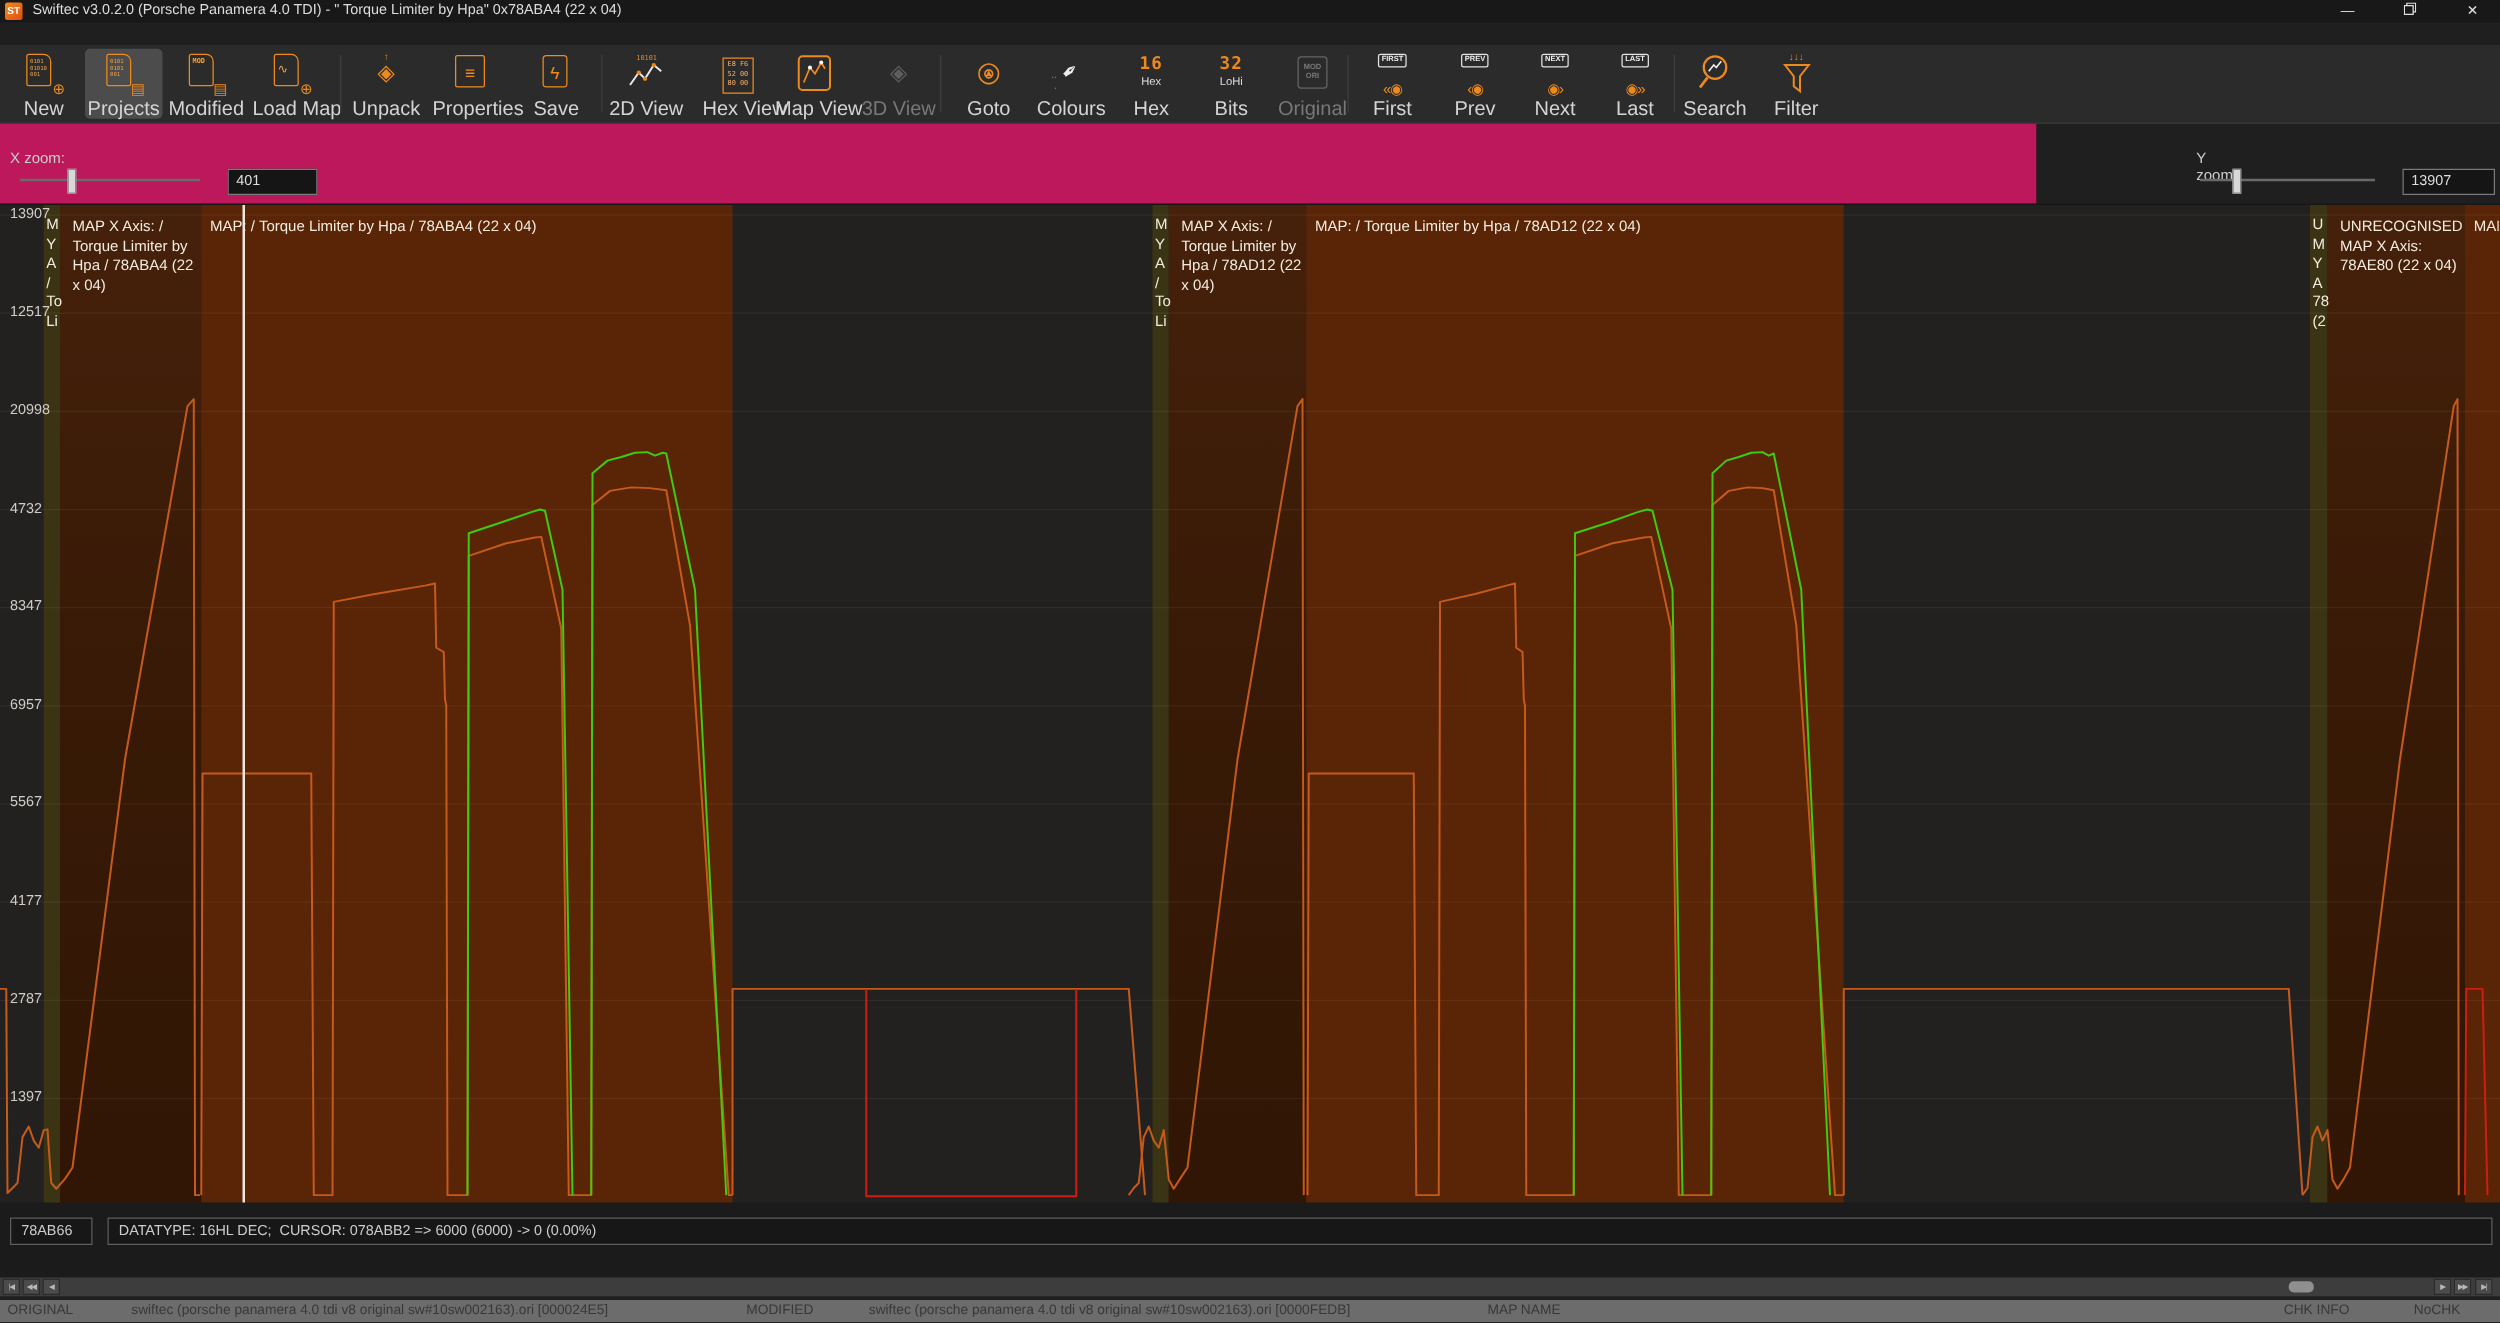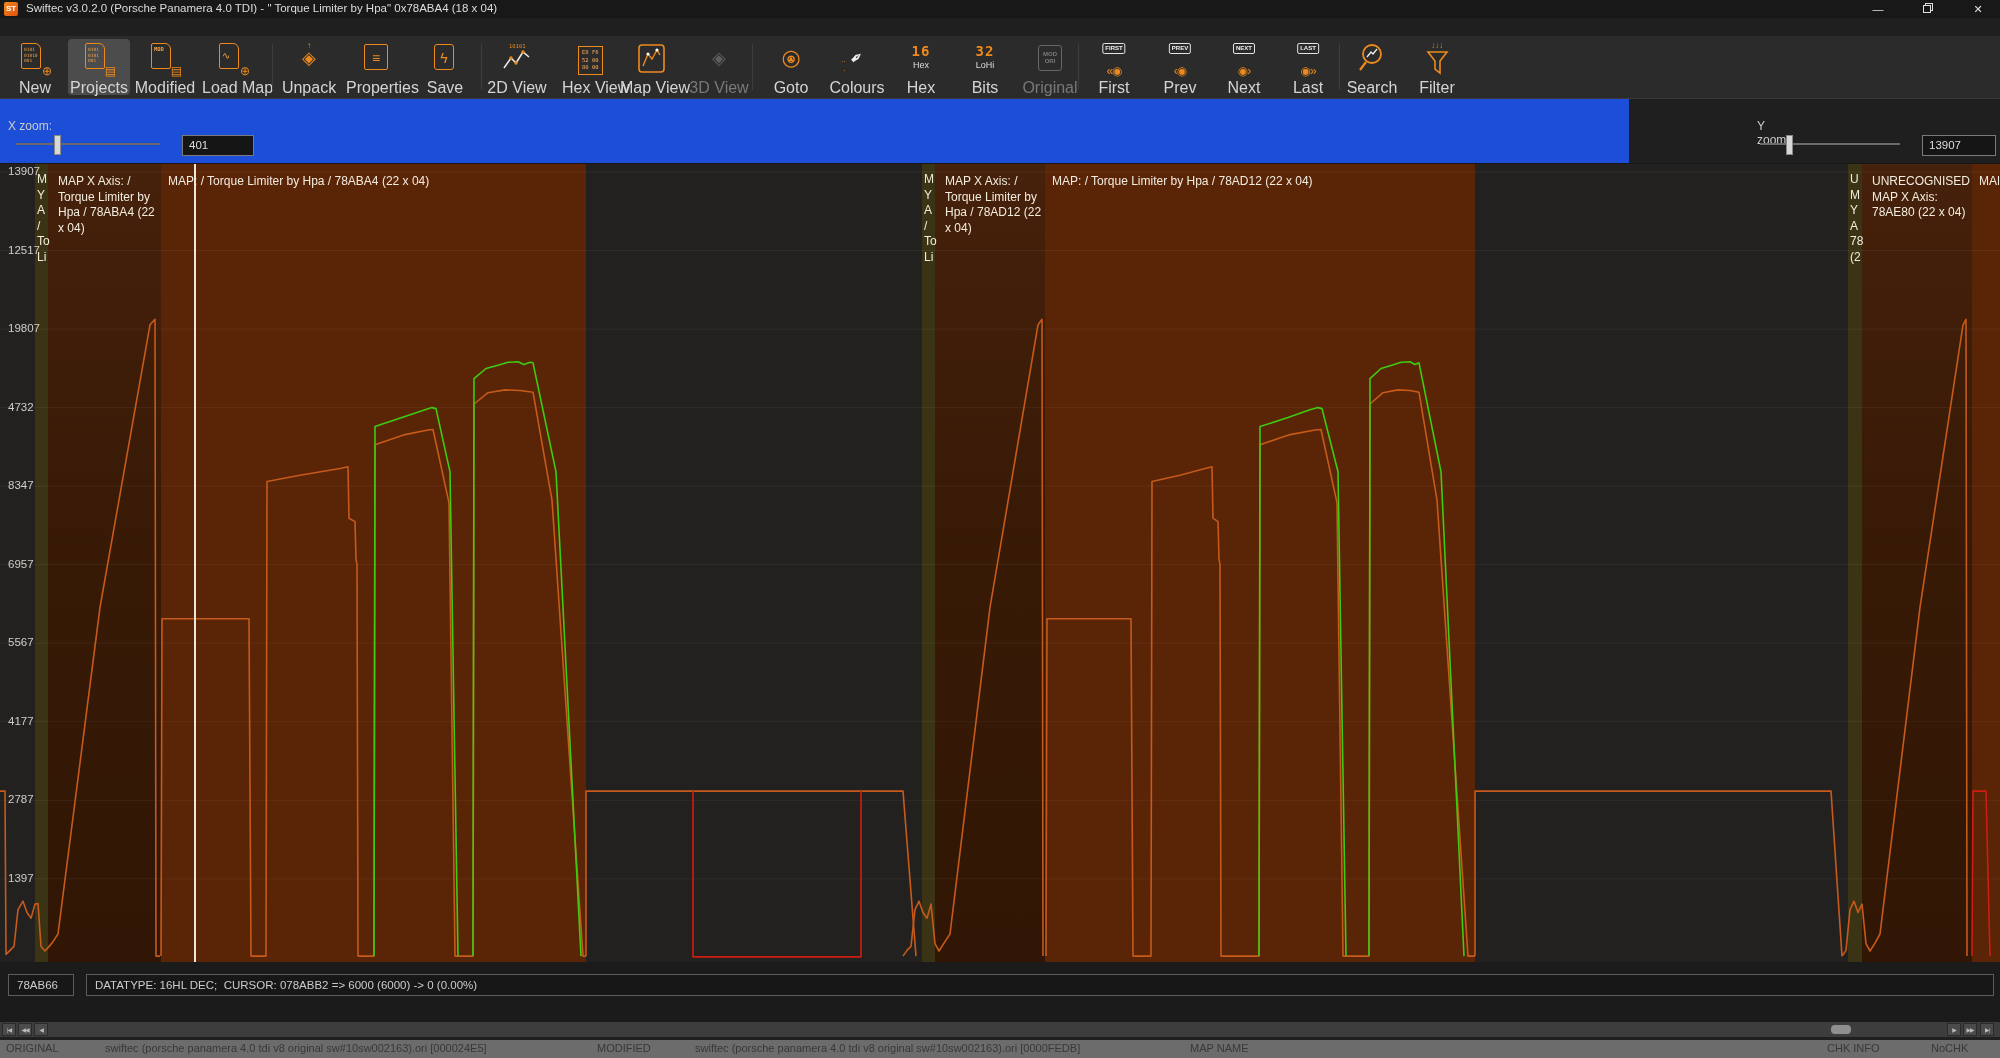--- a/index.html
+++ b/index.html
@@ -37,21 +37,21 @@
   .ic-num{position:absolute;left:0;top:2px;width:36px;text-align:center;
           font:bold 14px/16px "DejaVu Sans Mono",monospace;color:#ee8a1c;letter-spacing:1px;}
   .ic-sub{position:absolute;left:0;top:19px;width:36px;text-align:center;font-size:9px;color:#dddddd;}
   .ic-ori{position:absolute;left:6px;top:4px;border:1.5px solid #666;border-radius:3px;color:#7a7a7a;
           font:bold 6px/7px "Liberation Sans",sans-serif;padding:5px 4px;text-align:center;}
   .ic-tag{position:absolute;top:2px;left:50%;transform:translateX(-50%);border:1px solid #e4e4e4;border-radius:2px;
           font:bold 6px/7px "Liberation Sans",sans-serif;color:#eeeeee;padding:1px 2px;white-space:nowrap;}
   .ic-nav{position:absolute;bottom:2px;left:0;width:36px;text-align:center;font-size:12px;line-height:12px;
           color:#ee8a1c;letter-spacing:-1px;}
   
-  #zoomrow{position:absolute;left:0;top:99px;width:1629px;height:64px;background:#1d4ed8;}
+  #zoomrow{position:absolute;left:0;top:99px;width:1629px;height:64px;background:#be185d;}
   .zoom-label{position:absolute;top:20px;font-size:12px;color:#cccccc;}
   .slider-track{position:absolute;top:44px;height:2px;background:#6a6a6a;}
   .slider-handle{position:absolute;top:-8px;width:5px;height:18px;background:#d8d8d8;border:1px solid #888;}
   .zoom-box{position:absolute;top:36px;height:19px;background:#151515;border:1px solid #7a7a7a;
             font-size:11.5px;line-height:19px;color:#dddddd;padding-left:6px;}
   
   #chart{position:absolute;left:0;top:163px;width:2000px;height:799px;background:#232120;overflow:hidden;
          border-top:1px solid #161616;border-bottom:1px solid #141414;}
   .panel{position:absolute;top:0;height:799px;}
   .panel.olive{background:#3b3414;}
@@ -76,21 +76,21 @@
   #bottomstrip{position:absolute;left:0;top:1040px;width:2000px;height:18px;background:#6c6c6c;}
   .bs-item{position:absolute;top:2px;font-size:11px;color:#383838;white-space:nowrap;}
 </style>
 </head>
 <body>
 
 <div id="app">
 
   <div id="titlebar">
     <span id="applogo">ST</span>
-    <span id="title-text">Swiftec v3.0.2.0 (Porsche Panamera 4.0 TDI) - " Torque Limiter by Hpa" 0x78ABA4 (18 x 04)</span>
+    <span id="title-text">Swiftec v3.0.2.0 (Porsche Panamera 4.0 TDI) - " Torque Limiter by Hpa" 0x78ABA4 (22 x 04)</span>
     <span class="wbtn" id="btn-min">—</span>
     <span class="wbtn" id="btn-restore">
       <svg width="10" height="10" viewBox="0 0 10 10">
         <rect x="2.5" y="0.5" width="7" height="7" fill="none" stroke="#e0e0e0"></rect>
         <rect x="0.5" y="2.5" width="7" height="7" fill="#181818" stroke="#e0e0e0"></rect>
       </svg>
     </span>
     <span class="wbtn" id="btn-close">✕</span>
   </div>
 
@@ -306,21 +306,21 @@
         <polyline points="1046,792.1 1047,454.7 1131,454.7 1133,792.1 1151,792.1 1152,317.5 1180,311.2 1205,304.5 1212,302.8 1213,354.2 1218,357.6 1219,395.4 1220,400.5 1221,792.1 1259,792.1 1260,280.7 1290,270.6 1315,266.0 1321,265.5 1337,338.9 1343,792.1 1369,792.1 1370,240.0 1383,228.7 1398,225.9 1410,226.5 1419,228.2 1437,336.1 1468,792.1 1475,792.1" fill="none" stroke="#c65a1b" stroke-width="1.6" stroke-linejoin="round"></polyline>
         <polyline points="1259,792.1 1260,262.6 1288,253.6 1310,245.7 1318,243.6 1322,244.6 1338,307.8 1346,792.1" fill="none" stroke="#3ecb10" stroke-width="1.6" stroke-linejoin="round"></polyline>
         <polyline points="1369,792.1 1370,214.6 1381,204.5 1391,201.6 1401,198.2 1410,197.7 1415,200.5 1419,198.8 1441,307.8 1464,792.1" fill="none" stroke="#3ecb10" stroke-width="1.6" stroke-linejoin="round"></polyline>
         <polyline points="1475,792.1 1475,627.1 1831,627.1 1842,792.1" fill="none" stroke="#c65a1b" stroke-width="1.6" stroke-linejoin="round"></polyline>
         <polyline points="1842,792.1 1846,786.4 1850,745.7 1854,737.2 1858,748.5 1862,740.1 1866,779.6 1870,787.0 1875,779.1 1880,770.0 1920,443.4 1963,160.9 1966,155.3 1967,792.1" fill="none" stroke="#c65a1b" stroke-width="1.6" stroke-linejoin="round"></polyline>
         <polyline points="1972,792.1 1973,627.1 1986,627.1 1990,792.1" fill="none" stroke="#d01d12" stroke-width="1.6" stroke-linejoin="round"></polyline>
       </svg>
       <div id="cursor-line" style="left: 194px;"></div>
       <div class="ytick" style="top: 1px;">13907</div>
       <div class="ytick" style="top: 79.535px;">12517</div>
-      <div class="ytick" style="top: 158.07px;">19807</div>
+      <div class="ytick" style="top: 158.07px;">20998</div>
       <div class="ytick" style="top: 236.605px;">4732</div>
       <div class="ytick" style="top: 315.14px;">8347</div>
       <div class="ytick" style="top: 393.675px;">6957</div>
       <div class="ytick" style="top: 472.21px;">5567</div>
       <div class="ytick" style="top: 550.745px;">4177</div>
       <div class="ytick" style="top: 629.28px;">2787</div>
       <div class="ytick" style="top: 707.815px;">1397</div>
       <div class="chart-label pre" style="left: 37px; top: 8px; width: 13px;">M
 Y
 A

